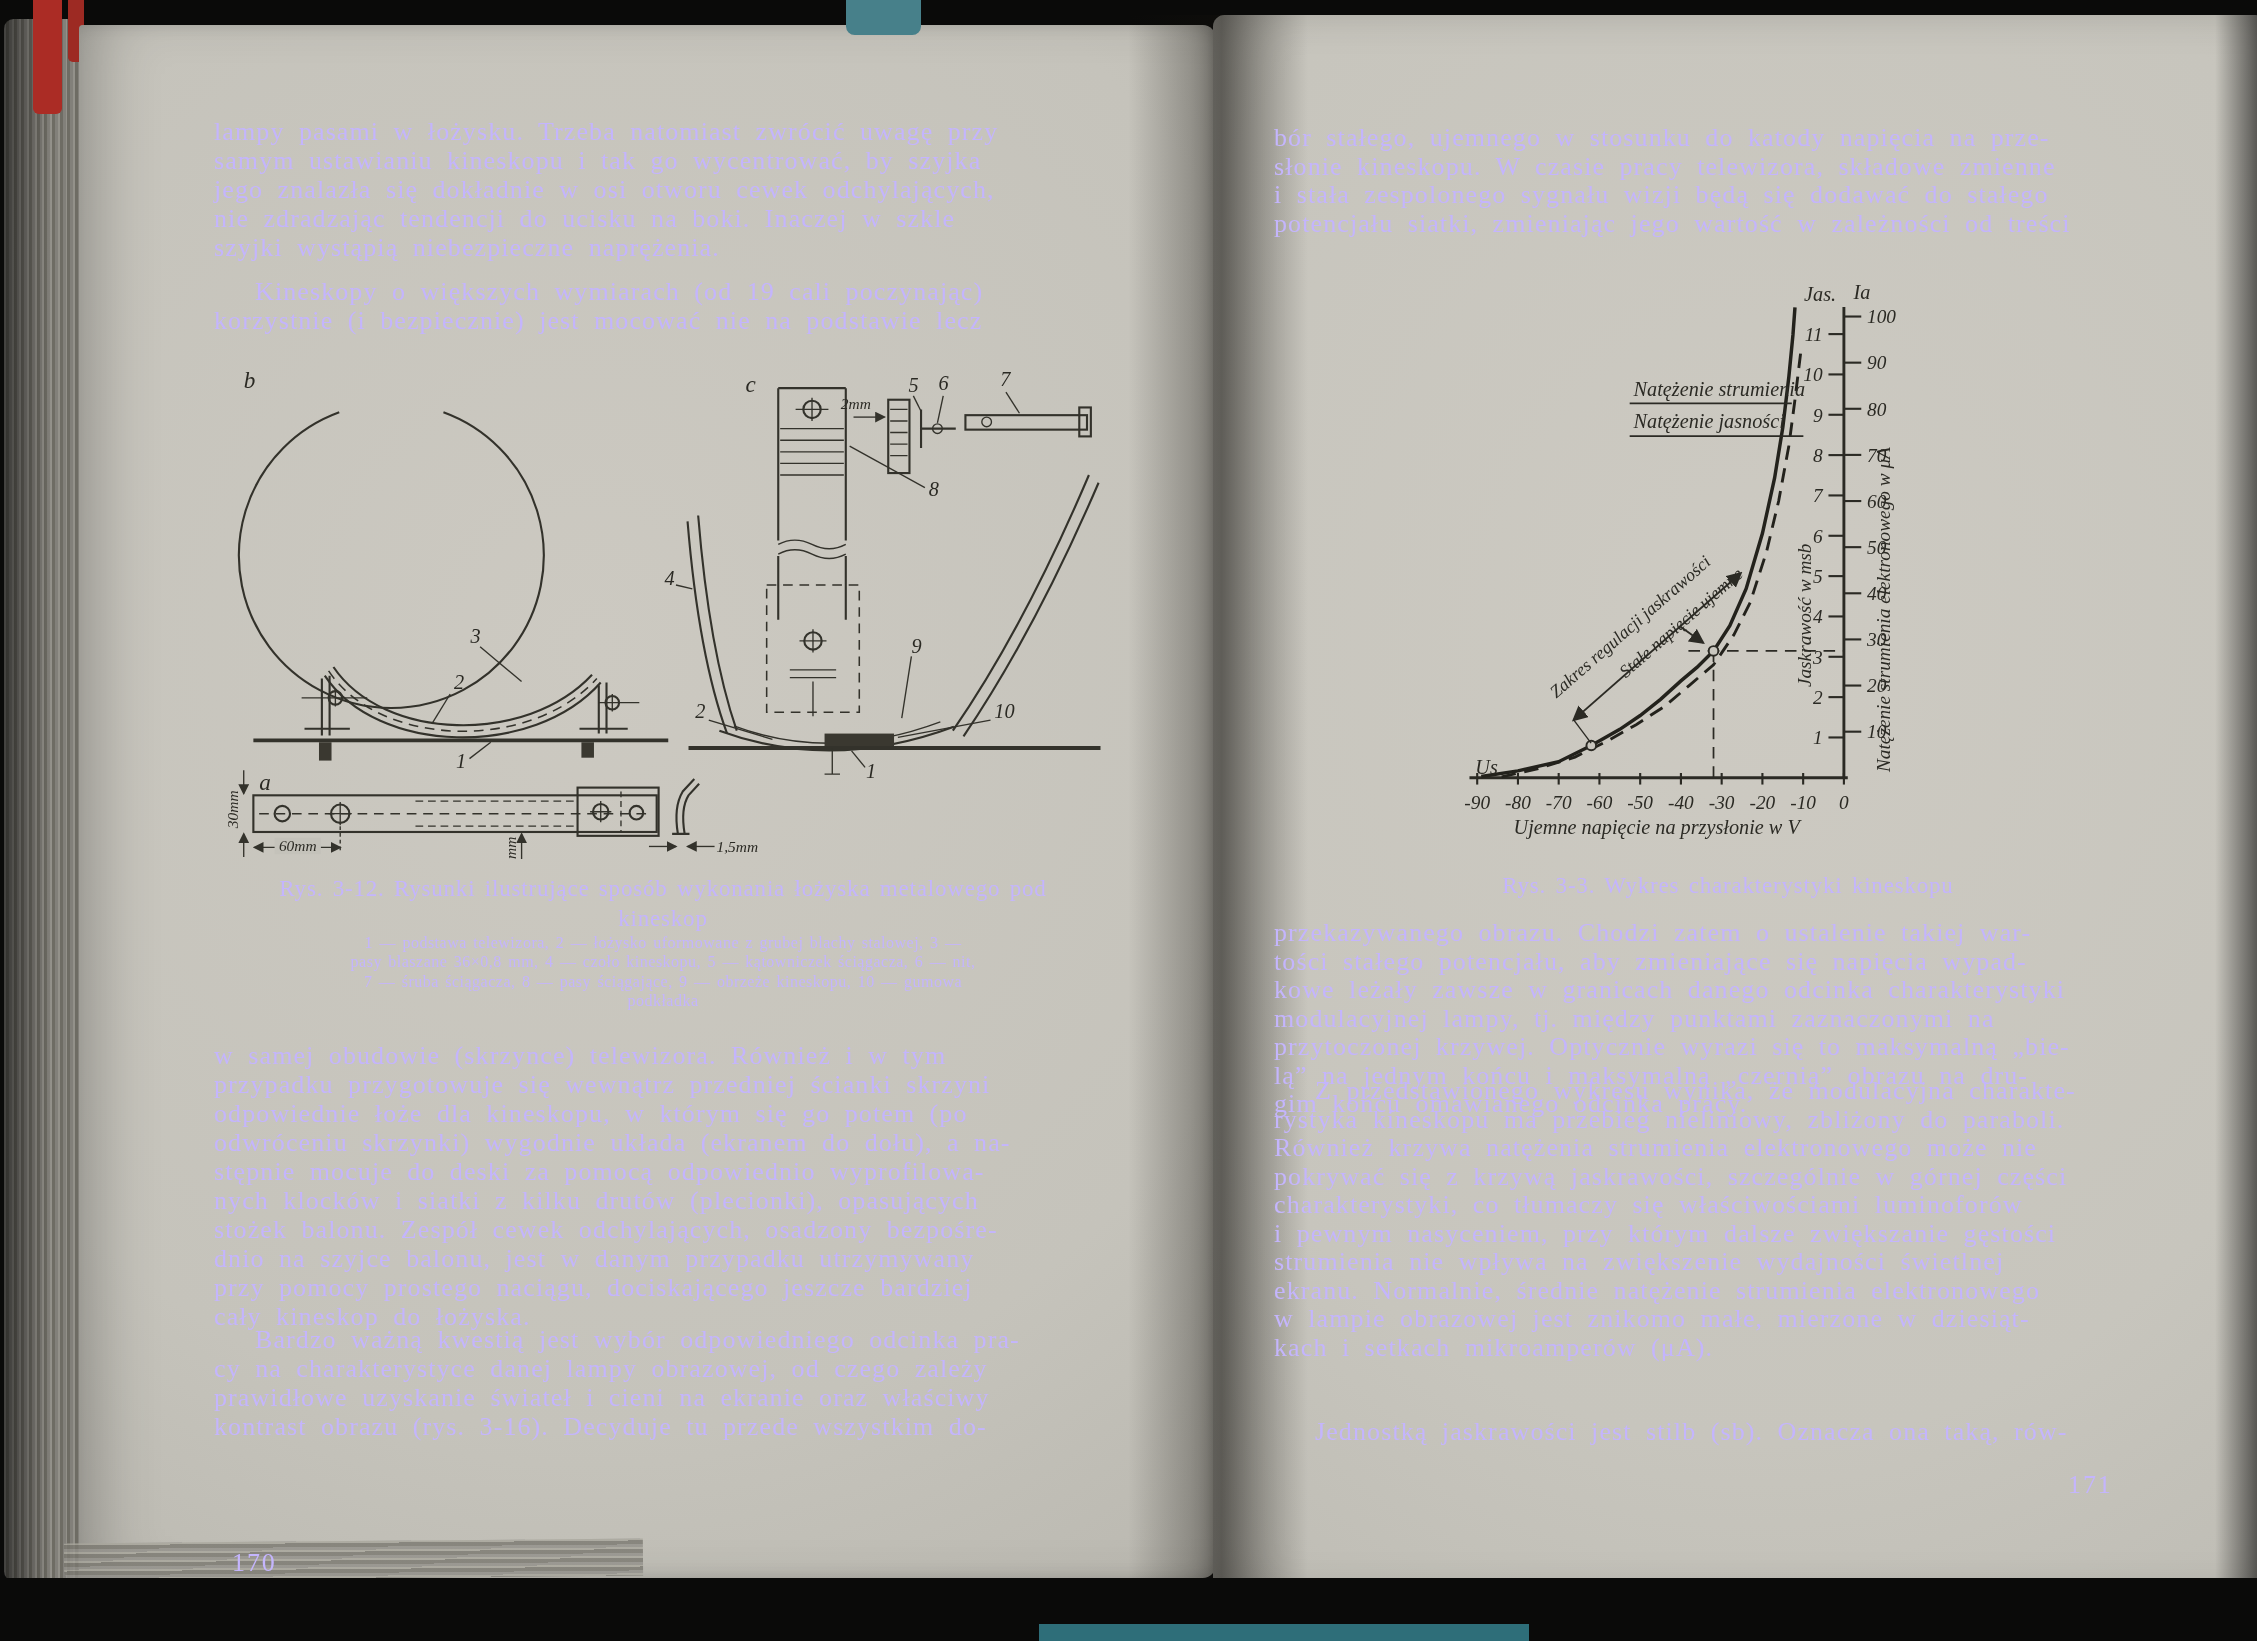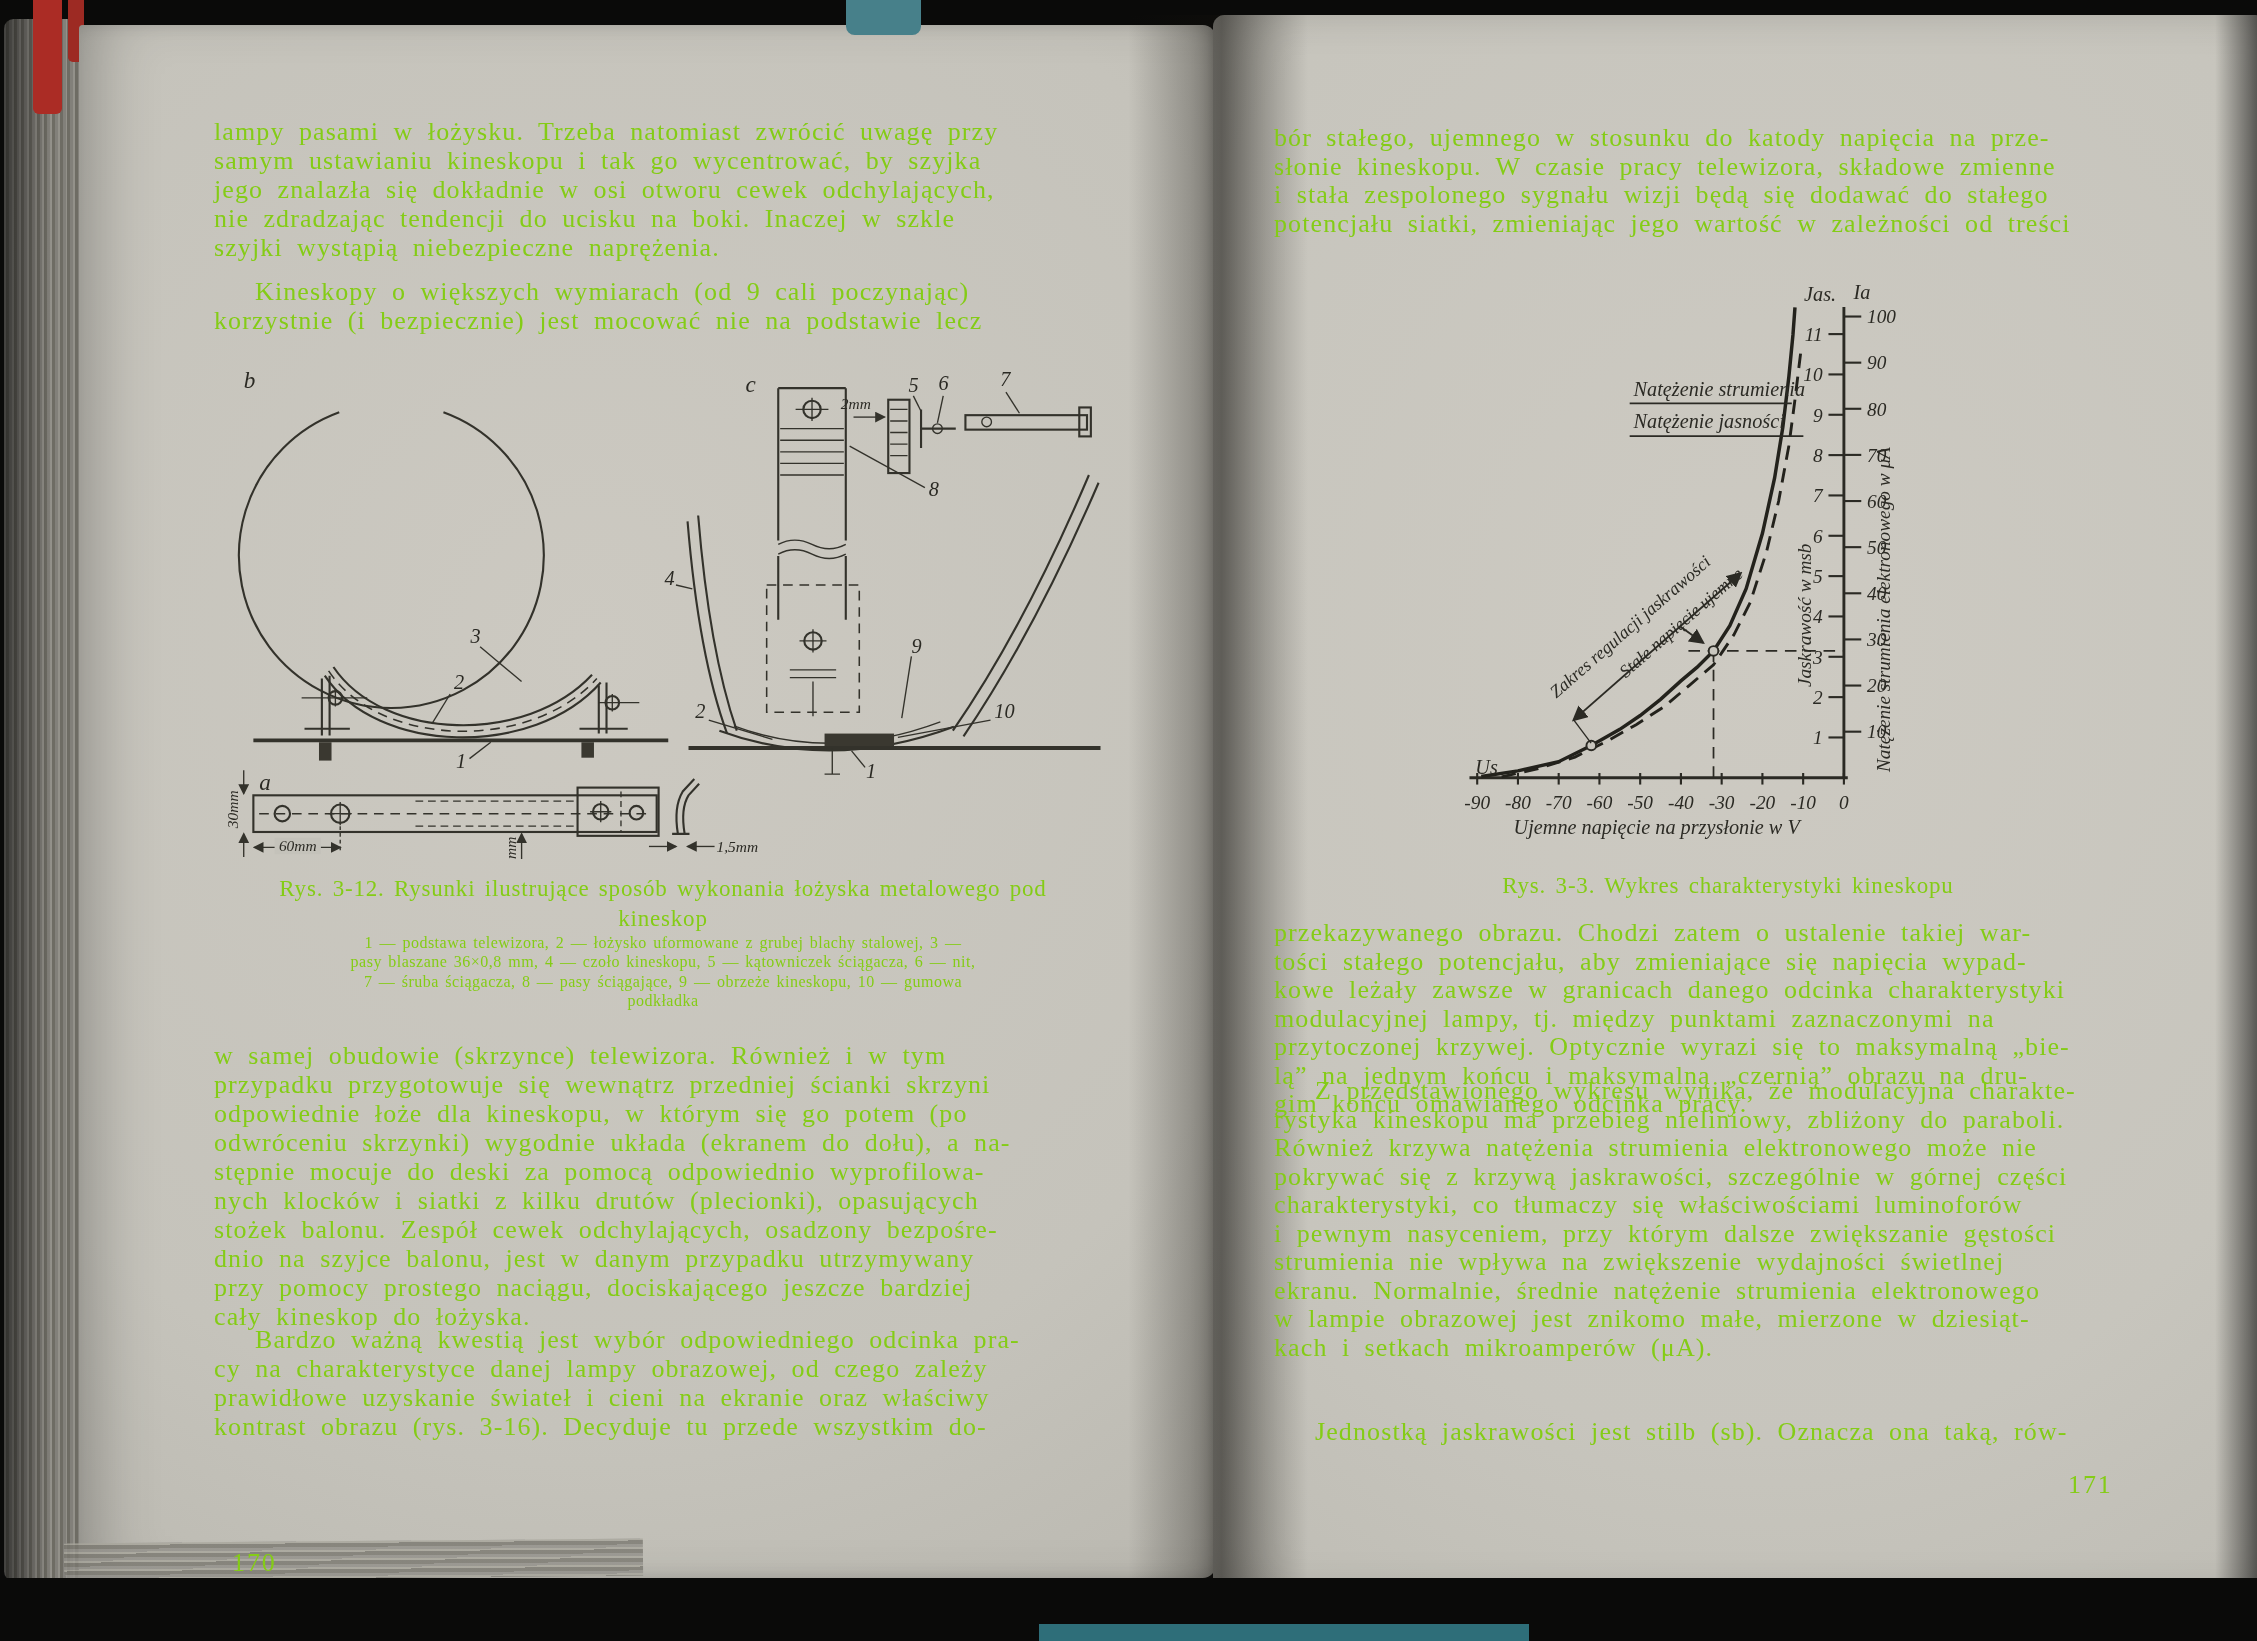--- a/index.html
+++ b/index.html
@@ -44,21 +44,21 @@
   }
   .sheet-fan{
     left:64px;top:1541px;width:579px;height:37px;transform:rotate(-.5deg);
     background:repeating-linear-gradient(180deg,#a8a69c 0 1.9px,#7a7870 1.9px 5.8px,#92908a 5.8px 8.7px);
     opacity:.8;border-radius:0 0 0 9.7px;
   }
   .bottom-band{left:0;top:1578px;width:2257px;height:64px;background:#0a0a09;}
   .teal-bottom{left:1039px;top:1624px;width:490px;height:17.4px;background:#2e6e79;}
 
   
-  .tb{position:absolute;color:#84cc16;}
+  .tb{position:absolute;color:#c4b5fd;}
   .body-text{
     font-size:26px;line-height:29px;letter-spacing:1.1px;word-spacing:6.8px;
     white-space:pre-line;width:900px;
   }
   .rp.body-text{line-height:28.5px;width:912px;}
   .indent{text-indent:41px;}
   .caption{
     font-size:23px;line-height:30px;letter-spacing:0.8px;word-spacing:2.9px;
     text-align:center;white-space:pre-line;
   }
@@ -109,21 +109,21 @@
   <div class="abs right-edge-shade"></div>
   <div class="abs sheet-fan"></div>
   <div class="abs bottom-band"></div>
   <div class="abs teal-bottom"></div>
 
   <div class="tb body-text" style="left:214px;top:117px;">lampy pasami w łożysku. Trzeba natomiast zwrócić uwagę przy
 samym ustawianiu kineskopu i tak go wycentrować, by szyjka
 jego znalazła się dokładnie w osi otworu cewek odchylających,
 nie zdradzając tendencji do ucisku na boki. Inaczej w szkle
 szyjki wystąpią niebezpieczne naprężenia.</div>
-  <div class="tb body-text indent" style="left:214px;top:277px;">Kineskopy o większych wymiarach (od 9 cali poczynając)
+  <div class="tb body-text indent" style="left:214px;top:277px;">Kineskopy o większych wymiarach (od 19 cali poczynając)
 korzystnie (i bezpiecznie) jest mocować nie na podstawie lecz</div>
 
   <svg class="abs" style="left:174px;top:365px;width:975px;height:494px" viewBox="180 378 1010 512">
     <defs>
       <marker id="ah315" viewBox="0 0 10 10" refX="8.5" refY="5" markerWidth="8" markerHeight="8" orient="auto-start-reverse">
         <path d="M0,0 L10,5 L0,10 z" fill="#33322b"></path>
       </marker>
     </defs>
 
     <text class="fs" x="252" y="402">b</text>

